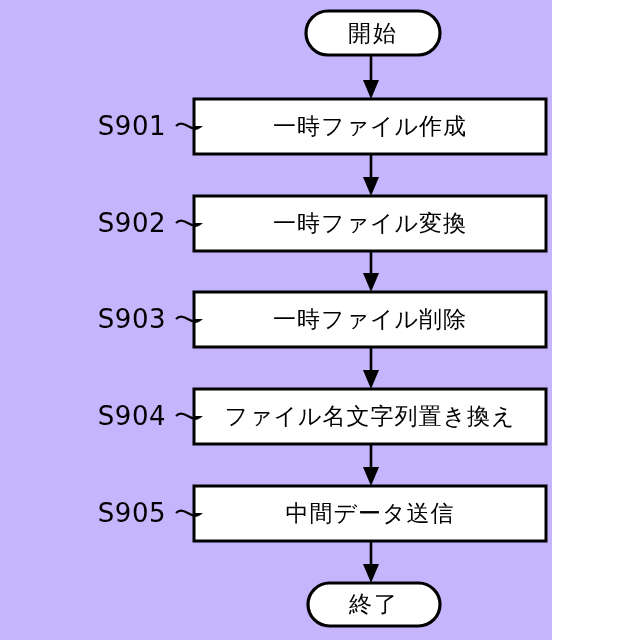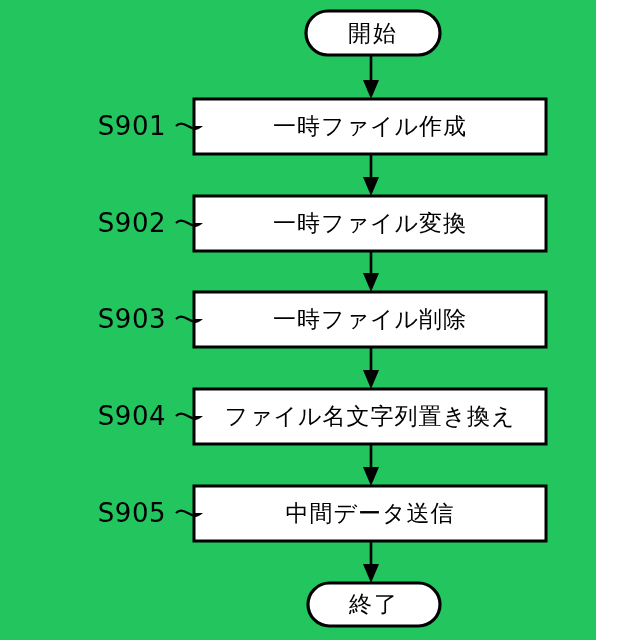--- a/index.html
+++ b/index.html
@@ -6,23 +6,23 @@
   html, body {
     margin: 0;
     padding: 0;
     background: #ffffff;
   }
   body {
     font-family: "DejaVu Sans", "Liberation Sans", sans-serif;
   }
   #page {
     position: relative;
-    width: 596px;
+    width: 552px;
     height: 640px;
-    background: #22c55e;
+    background: #c4b5fd;
     overflow: hidden;
   }
   #diagram-svg {
     position: absolute;
     left: 0;
     top: 0;
     width: 640px;
     height: 640px;
     display: block;
   }

